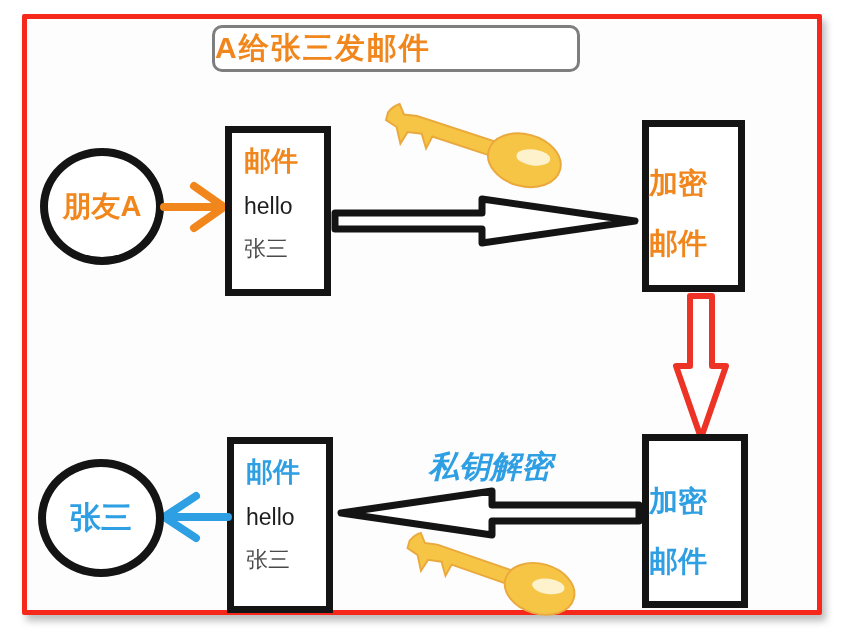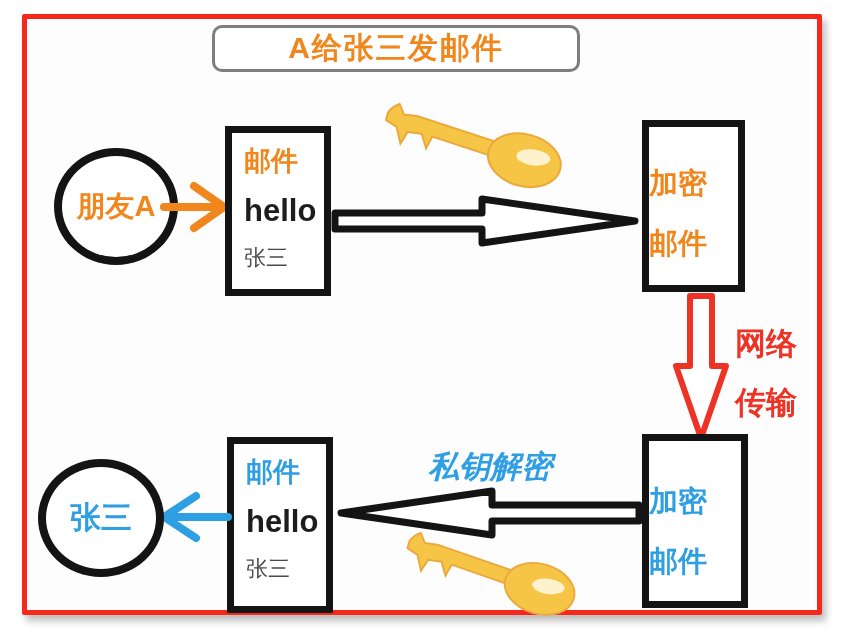--- a/index.html
+++ b/index.html
@@ -26,42 +26,42 @@
     border-radius:2px;
     box-shadow:4px 6px 7px rgba(110,110,110,.45);
     background:#fdfdfd;
   }
 
   .title-box{
     left:212px;top:25px;width:368px;height:47px;
     background:#fff;
     border:3px solid var(--title-border);
     border-radius:10px;
-    display:flex;align-items:center;justify-content:center;
+    display:flex;align-items:center;justify-content:flex-start;
     font-size:30px;font-weight:bold;color:var(--orange);
     letter-spacing:2px;
   }
 
   .actor-circle{
     border:8px solid var(--box-border);
     border-radius:50%;
     background:#fff;
     display:flex;align-items:center;justify-content:center;
     font-weight:bold;
   }
-  .circle-sender{left:54px;top:148px;width:124px;height:117px;color:var(--orange);font-size:29px;}
+  .circle-sender{left:40px;top:148px;width:124px;height:117px;color:var(--orange);font-size:29px;}
   .circle-receiver{left:38px;top:459px;width:126px;height:118px;color:var(--blue);font-size:31px;}
 
   .doc-box{
     border:7px solid var(--box-border);
     background:#fff;
   }
   .mail-box{padding:10px 0 0 12px;}
   .mail-box .mail-title{font-size:27px;font-weight:bold;margin-bottom:14px;}
-  .mail-box .mail-line1{font-size:31px;font-weight:bold;color:var(--text-dark);margin-bottom:14px;}
+  .mail-box .mail-line1{font-size:23px;font-weight:normal;color:var(--text-dark);margin-bottom:14px;}
   .mail-box .mail-line2{font-size:22px;color:var(--text-gray);}
   .box-mail-top{left:225px;top:126px;width:106px;height:170px;}
   .box-mail-top .mail-title{color:var(--orange);}
   .box-mail-bottom{left:227px;top:437px;width:106px;height:176px;}
   .box-mail-bottom .mail-title{color:var(--blue);}
 
   .enc-box{
     text-align:left;font-weight:bold;font-size:29px;line-height:60px;
   }
   .box-enc-top{left:642px;top:120px;width:103px;height:172px;color:var(--orange);padding-top:26px;}
@@ -119,24 +119,20 @@
 
   <div class="abs doc-box enc-box box-enc-top">
     <div>加密</div>
     <div>邮件</div>
   </div>
 
   <svg class="abs" style="left:670px;top:292px;" width="62" height="152" viewBox="0 0 62 152">
     <polygon class="red-hollow" points="20,4 42,4 42,74 56,74 31,146 6,74 20,74"></polygon>
   </svg>
 
-  <div class="abs flow-label label-transfer">
-    <div>网络</div>
-    <div>传输</div>
-  </div>
 
   <div class="abs doc-box enc-box box-enc-bottom">
     <div>加密</div>
     <div>邮件</div>
   </div>
 
   <div class="abs flow-label label-privkey">私钥解密</div>
 
   <svg class="abs" style="left:334px;top:486px;" width="310" height="54" viewBox="0 0 310 54">
     <polygon class="hollow-arrow" points="305,19 158,19 158,5 7,27 158,49 158,35 305,35"></polygon>

